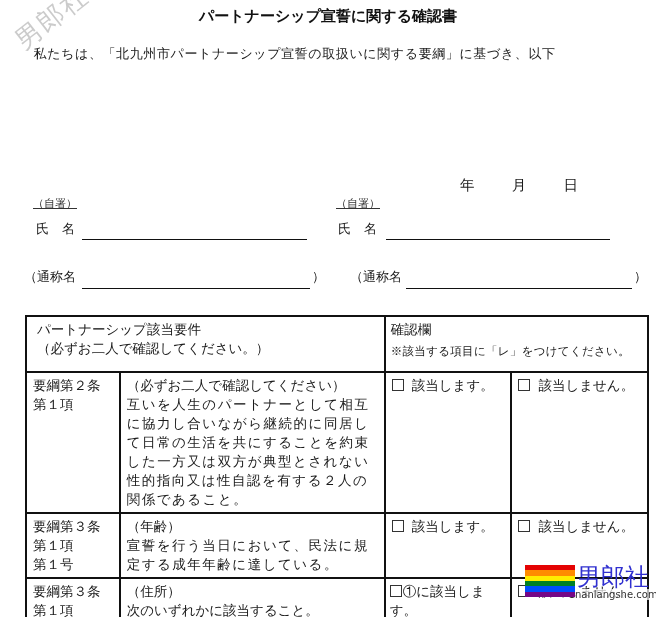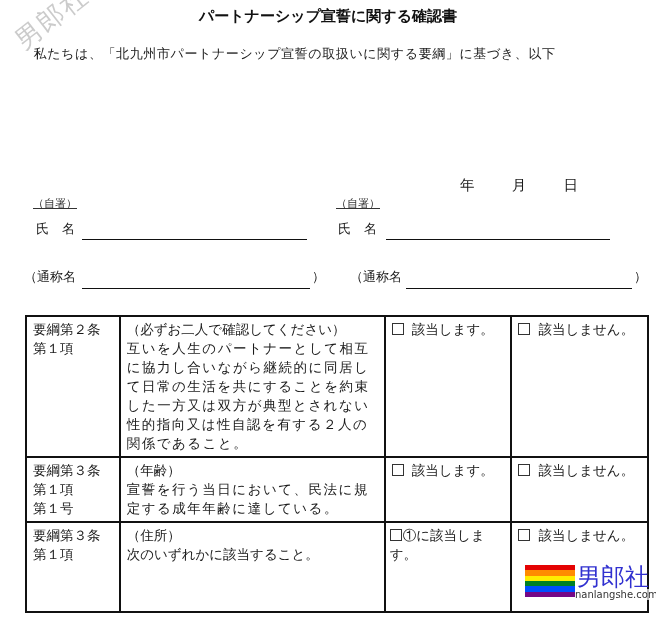--- a/index.html
+++ b/index.html
@@ -79,20 +79,30 @@
 <div class="abs sig-label" style="left:634px; top:268px;">）</div>
 
 <table class="req">
   <colgroup>
       <col style="width:94px">
       <col style="width:266px">
       <col style="width:127px">
       <col style="width:137px">
     </colgroup>
   <tbody>
+      <tr>
+    <td colspan="2" class="hdr-left">
+      <div>パートナーシップ該当要件</div>
+      <div>（必ずお二人で確認してください。）</div>
+    </td>
+    <td colspan="2" class="hdr-right">
+      <div>確認欄</div>
+      <div class="note" style="margin-top:3px">※該当する項目に「レ」をつけてください。</div>
+    </td>
+  </tr>
 
   <tr style="height:122px">
     <td>
       <div>要綱第２条</div>
       <div>第１項</div>
     </td>
     <td>
       <div>（必ずお二人で確認してください）</div>
       <div style="letter-spacing:1.5px">互いを人生のパートナーとして相互に協力し合いながら継続的に同居して日常の生活を共にすることを約束した一方又は双方が典型とされない性的指向又は性自認を有する２人の関係であること。</div>
     </td>

